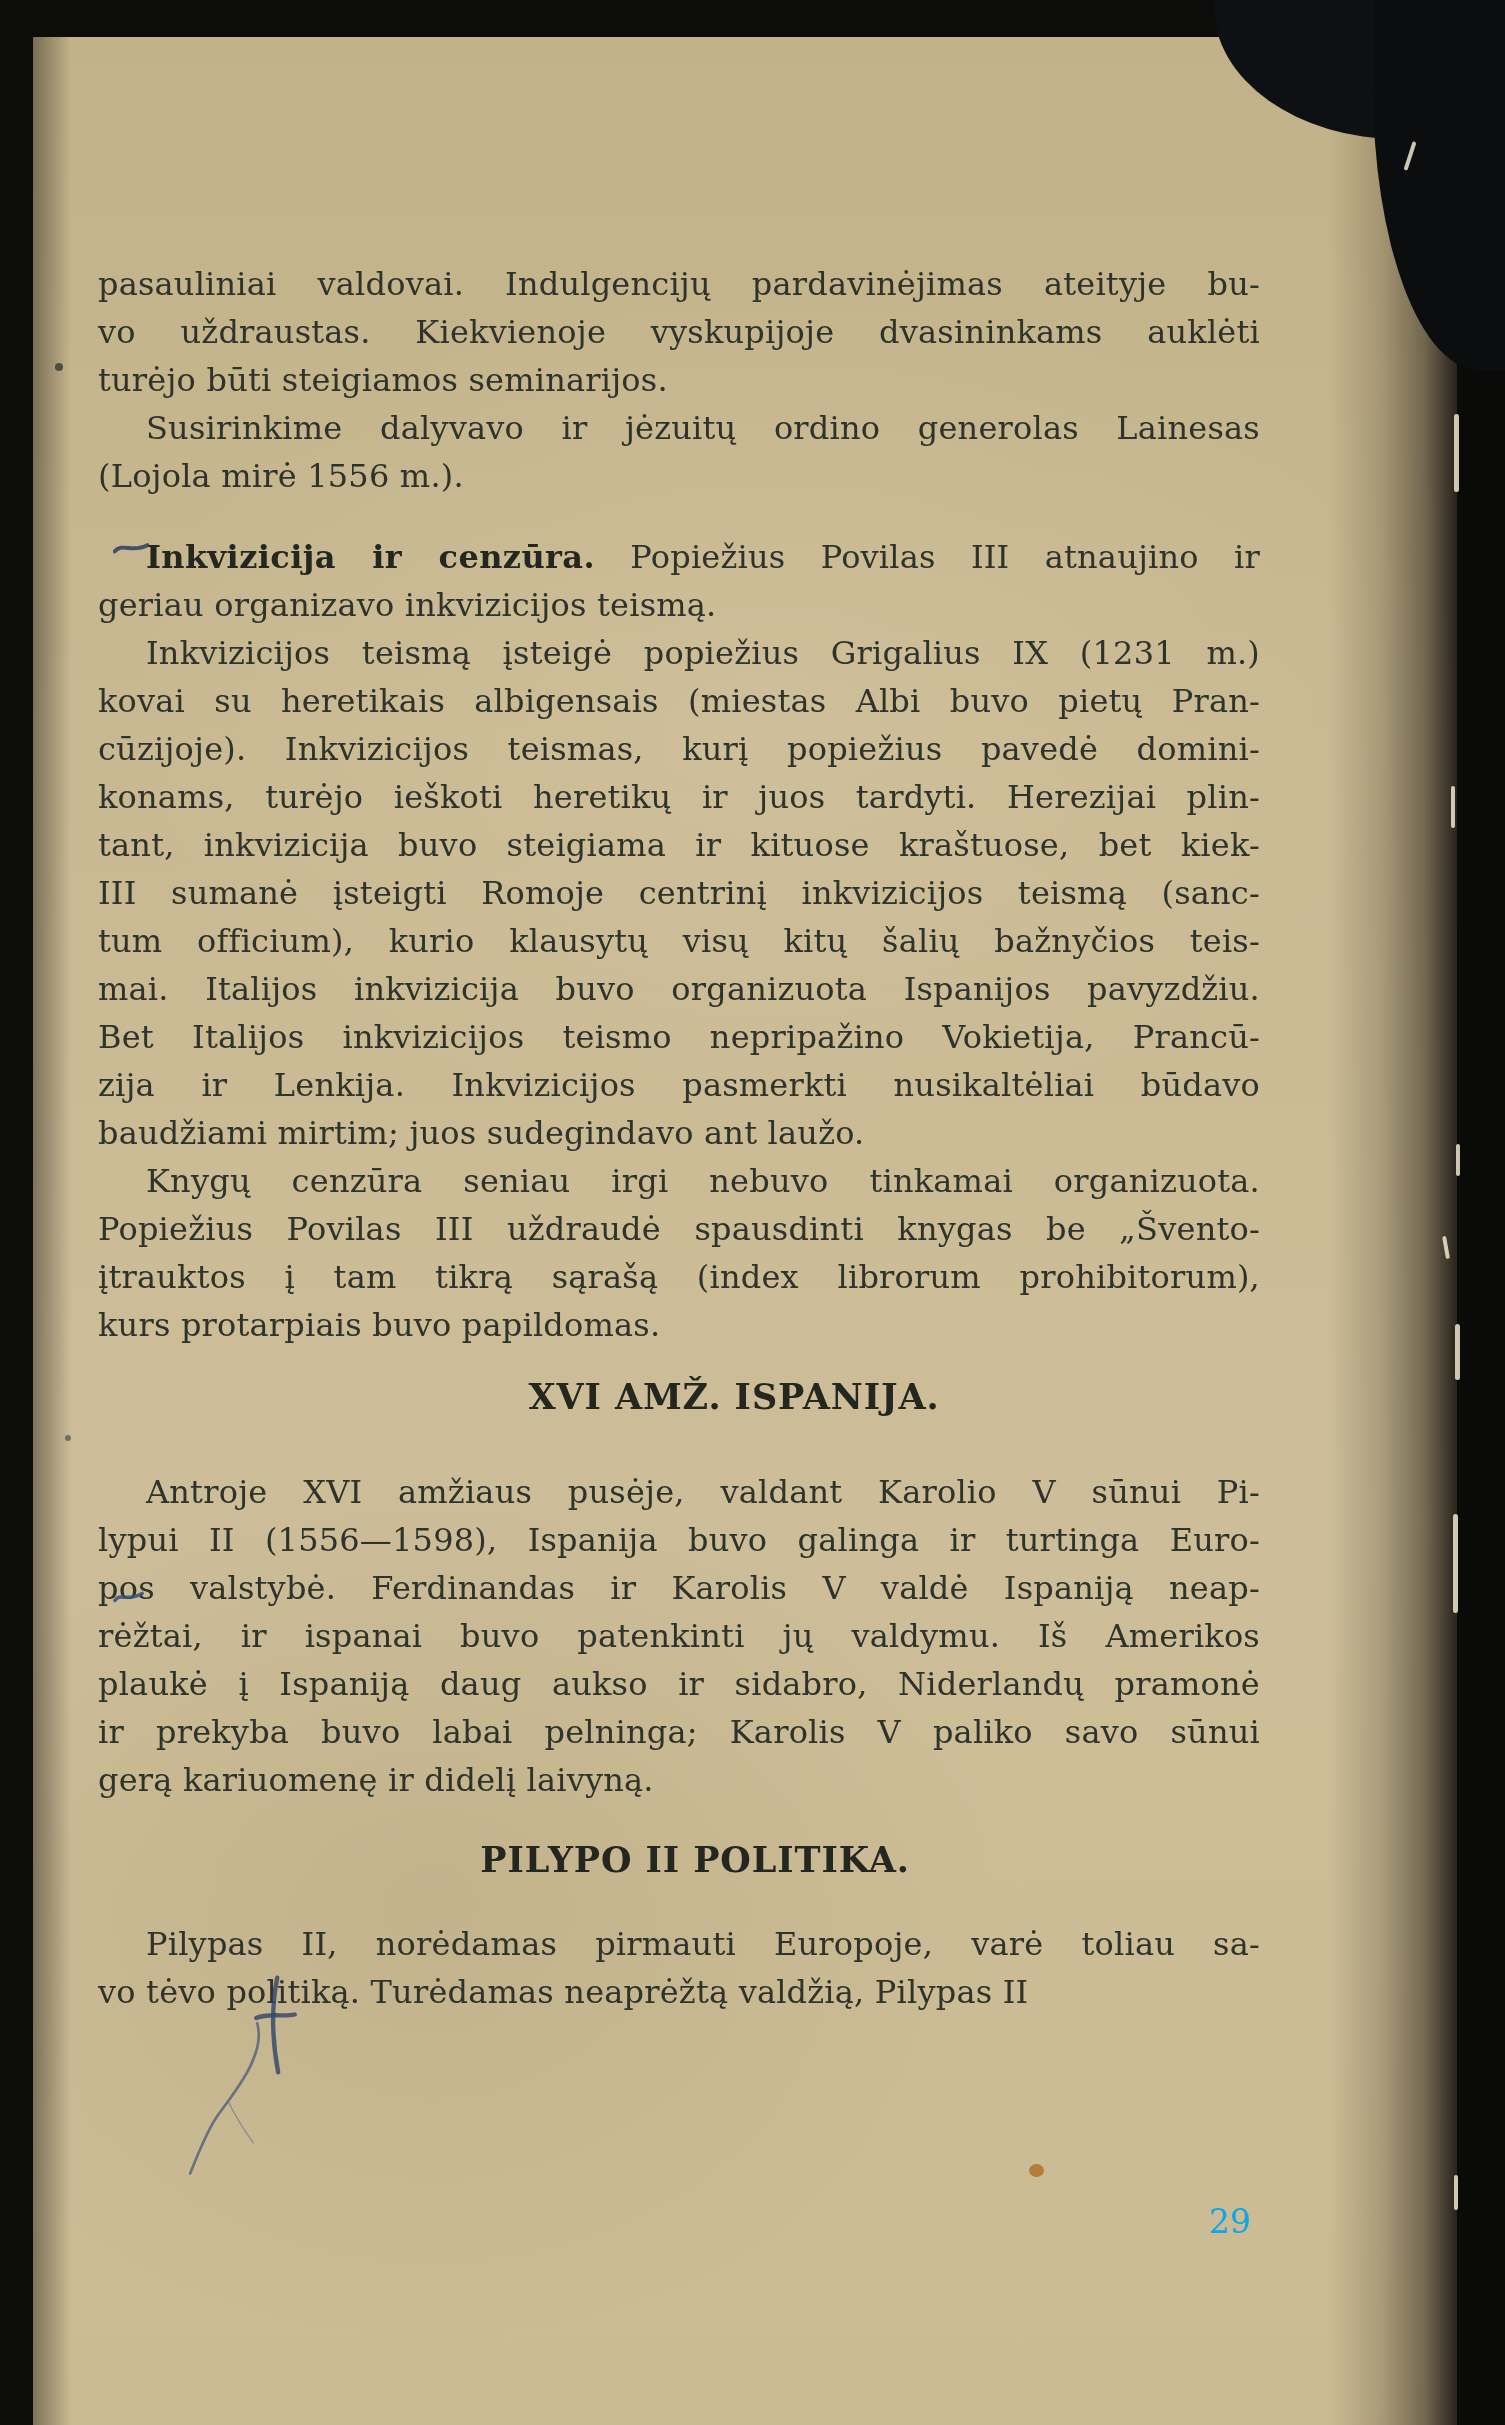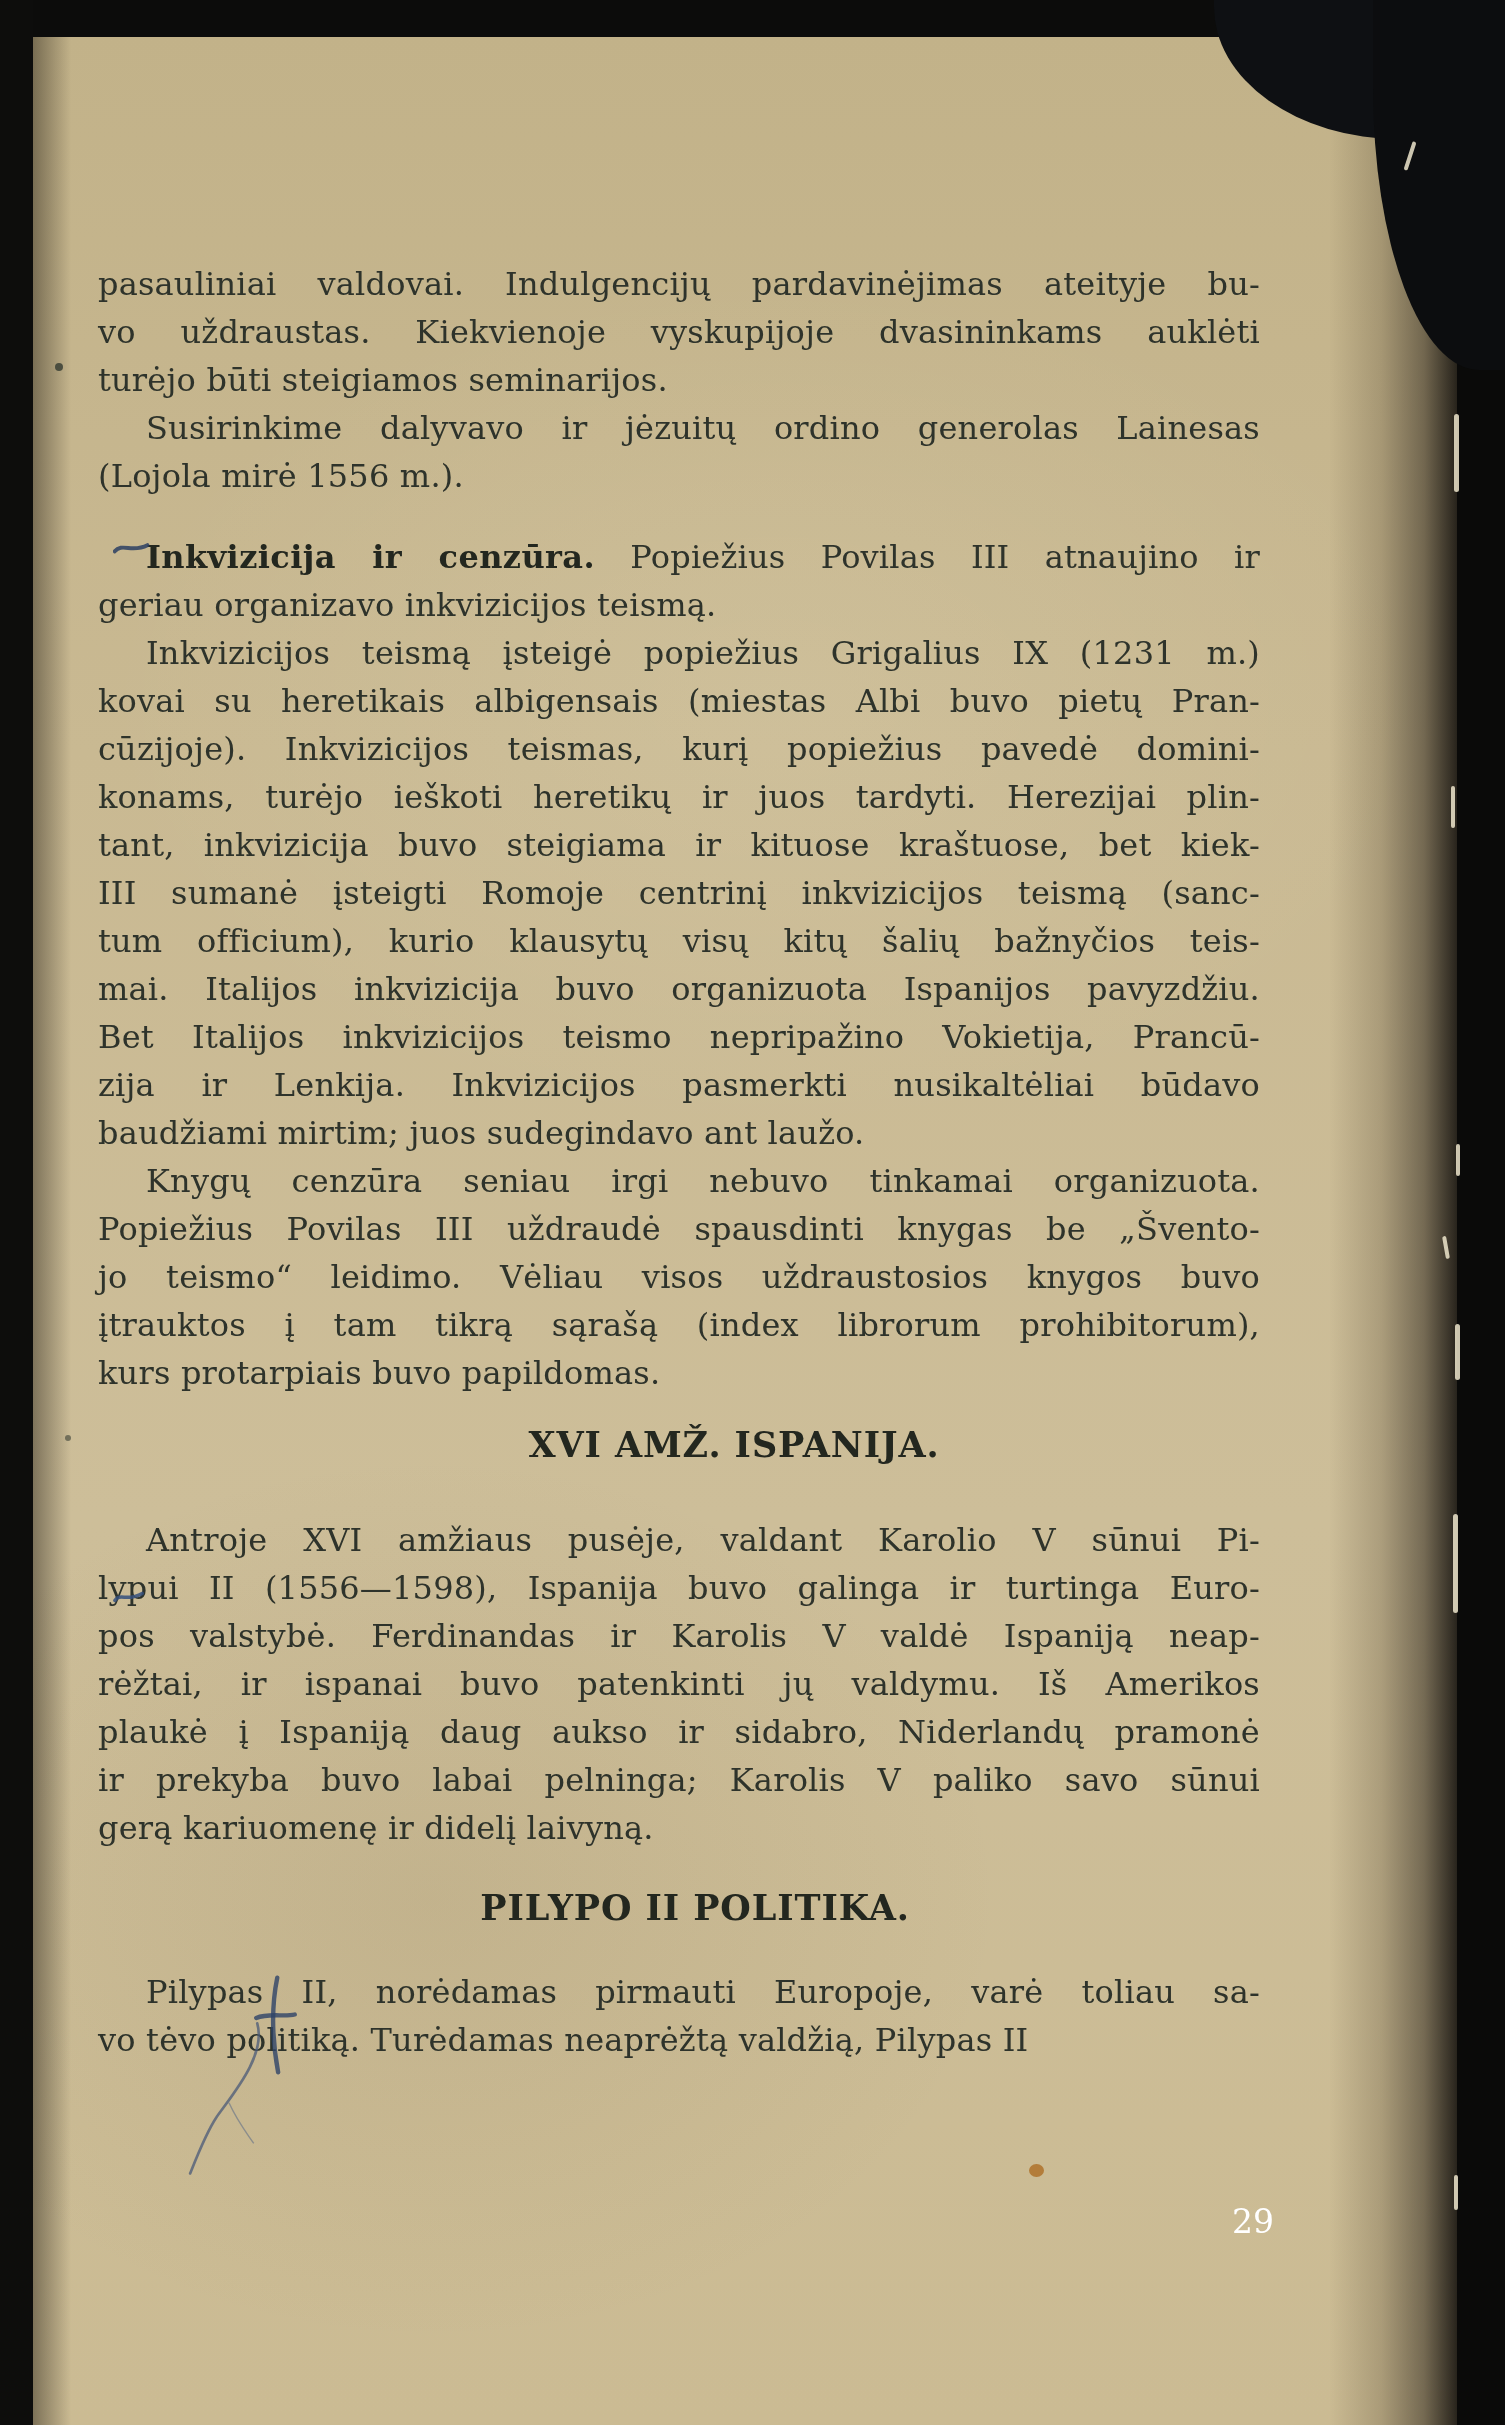--- a/index.html
+++ b/index.html
@@ -48,21 +48,21 @@
   }
   .sp-a{margin-top:33px;}
   .sp-b{margin-top:20px;}
   .sp-c{margin-top:44px;}
   .sp-d{margin-top:28px;}
   .sp-e{margin-top:33px;}
   .shift1{transform:translateX(55px);}
   .shift2{transform:translateX(16px);}
   .page-number{
     position:absolute;left:1186px;top:2202px;width:88px;
-    font-size:33px;color:#ffffff;text-align:right;
+    font-size:33px;color:#0ea5e9;text-align:center;
   }
   
   .hand{position:absolute;pointer-events:none;}
   .ink-dot{position:absolute;border-radius:50%;}
 </style>
 </head>
 <body>
 
 <div class="page"></div>
 <div class="page-left-shadow"></div>
@@ -106,21 +106,20 @@
       <div class="line"><span>III sumanė įsteigti Romoje centrinį inkvizicijos teismą (sanc-</span></div>
       <div class="line"><span>tum officium), kurio klausytų visų kitų šalių bažnyčios teis-</span></div>
       <div class="line"><span>mai. Italijos inkvizicija buvo organizuota Ispanijos pavyzdžiu.</span></div>
       <div class="line"><span>Bet Italijos inkvizicijos teismo nepripažino Vokietija, Prancū-</span></div>
       <div class="line"><span>zija ir Lenkija. Inkvizicijos pasmerkti nusikaltėliai būdavo</span></div>
       <div class="line last"><span>baudžiami mirtim; juos sudegindavo ant laužo.</span></div>
     </div>
     <div class="block para">
       <div class="line ind"><span>Knygų cenzūra seniau irgi nebuvo tinkamai organizuota.</span></div>
       <div class="line"><span>Popiežius Povilas III uždraudė spausdinti knygas be „Švento-</span></div>
-      <div class="line"><span>jo teismo“ leidimo. Vėliau visos uždraustosios knygos buvo</span></div>
       <div class="line"><span>įtrauktos į tam tikrą sąrašą (index librorum prohibitorum),</span></div>
       <div class="line last"><span>kurs protarpiais buvo papildomas.</span></div>
     </div>
     <div class="block heading sp-b shift1">XVI AMŽ. ISPANIJA.</div>
     <div class="block para sp-c">
       <div class="line ind"><span>Antroje XVI amžiaus pusėje, valdant Karolio V sūnui Pi-</span></div>
       <div class="line"><span>lypui II (1556—1598), Ispanija buvo galinga ir turtinga Euro-</span></div>
       <div class="line"><span>pos valstybė. Ferdinandas ir Karolis V valdė Ispaniją neap-</span></div>
       <div class="line"><span>rėžtai, ir ispanai buvo patenkinti jų valdymu. Iš Amerikos</span></div>
       <div class="line"><span>plaukė į Ispaniją daug aukso ir sidabro, Niderlandų pramonė</span></div>

